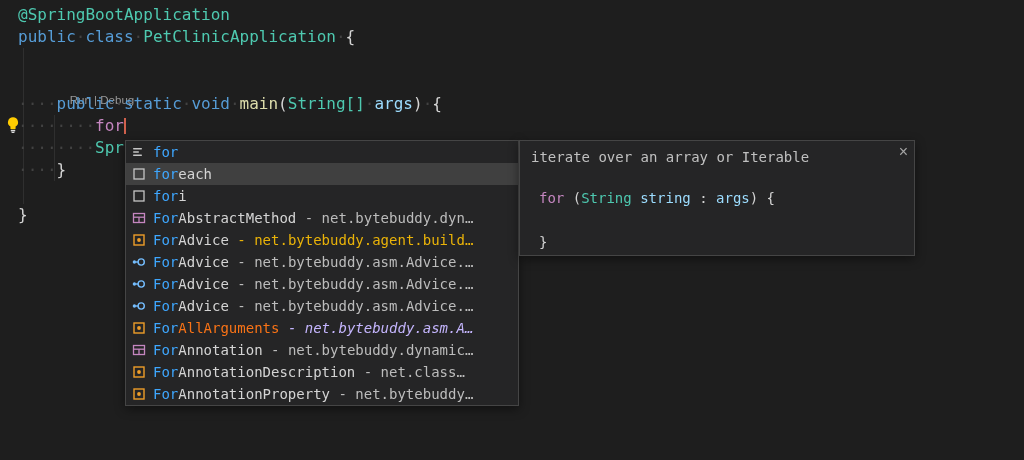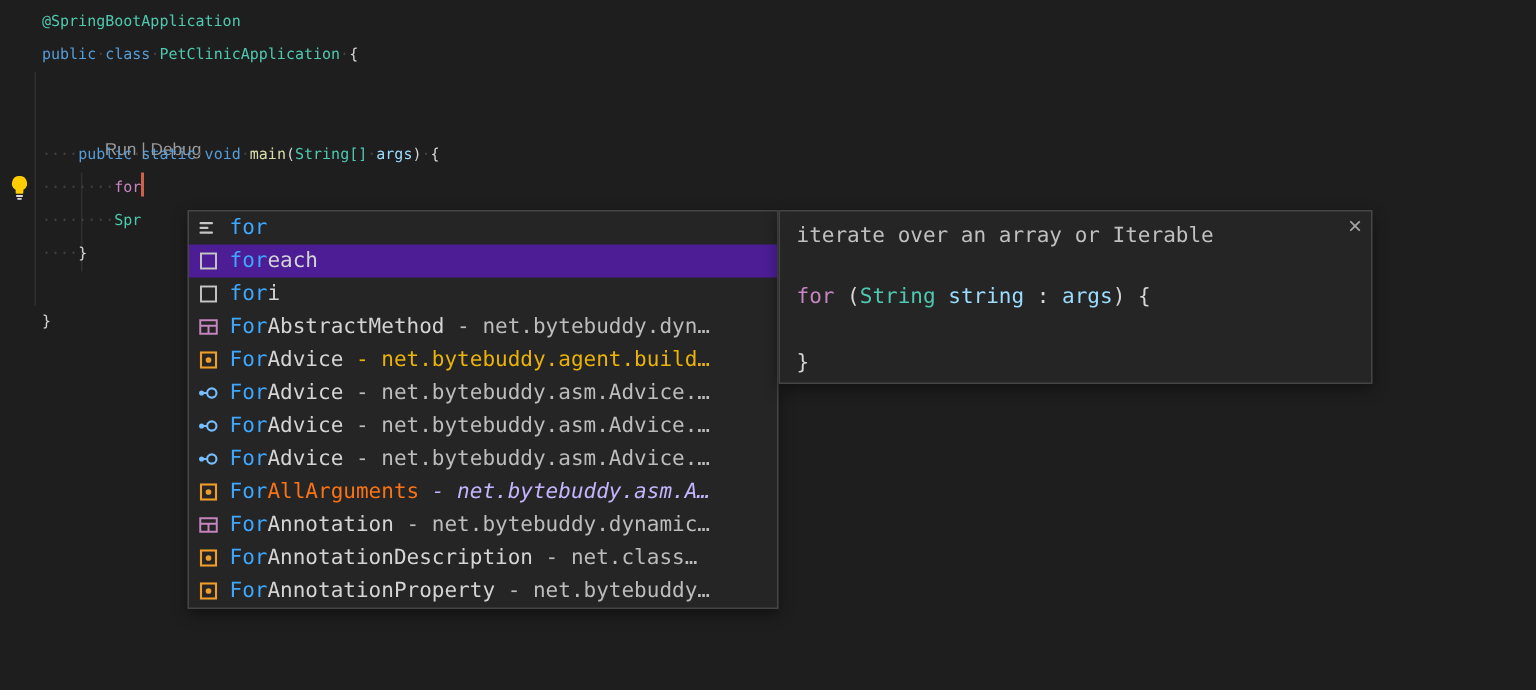--- a/index.html
+++ b/index.html
@@ -3,22 +3,22 @@
 <meta charset="utf-8">
 <style>
   * { margin:0; padding:0; box-sizing:border-box; }
   html,body { background:#1e1e1e; }
   .screen {
     position:relative; width:1024px; height:460px;
     background:#1e1e1e; overflow:hidden;
     font-family:"DejaVu Sans Mono","Liberation Mono",monospace;
   }
   .code-line {
-    position:absolute; left:28px; height:22px; line-height:22px;
-    font-size:10px; white-space:pre; cursor:text;text-align:center;
+    position:absolute; left:18px; height:22px; line-height:22px;
+    font-size:16px; white-space:pre; cursor:text;text-align:center;
   }
   .cursor { display:inline-block; width:2px; height:16px; vertical-align:-3px; }
   .codelens {
     position:absolute; left:57px; height:16px; line-height:16px;
     font-family:"Liberation Sans",sans-serif; font-size:11.5px;
     color:#999999; white-space:pre;
   }
   .codelens .lens-link { cursor:pointer; }
   .guide { position:absolute; width:1px; background:#2f2f2f; }
   .lightbulb { position:absolute; left:4px; top:116px; width:18px; height:18px; cursor:pointer; }
@@ -50,21 +50,21 @@
     position:absolute; left:11px; top:5px; line-height:22px;
     color:#c0c0c0; white-space:pre;
   }
   .docs-close {
     position:absolute; right:6px; top:2px;
     background:none; border:none; color:#a6a6a6;
     font-size:16px; line-height:18px; cursor:pointer;
     font-family:"Liberation Sans",sans-serif;
   }
   .docs-code-line {
-    position:absolute; left:11px; height:22px; line-height:22px; white-space:pre;
+    position:absolute; left:19px; height:22px; line-height:22px; white-space:pre;
   }
 </style>
 </head>
 <body>
 
 <div class="screen">
 
   <div class="guide" style="left:23px; top:48px; height:156px;"></div>
   <div class="guide" style="left:54px; top:115px; height:66px;"></div>
 
@@ -89,21 +89,21 @@
   <div class="code-line" style="top:159px"><span style="color: rgb(66, 66, 66);">····</span><span style="color: rgb(212, 212, 212);">}</span></div>
   <div class="code-line" style="top:204px"><span style="color: rgb(212, 212, 212);">}</span></div>
 
   <div class="suggest-widget">
     <div id="suggest-list">
         <div class="s-item"><span class="s-icon"><svg width="16" height="16" viewBox="0 0 16 16">
               <rect x="2" y="4" width="9" height="1.5" rx="0.7" fill="#c5c5c5"></rect>
               <rect x="2" y="7.2" width="6" height="1.5" rx="0.7" fill="#c5c5c5"></rect>
               <rect x="2" y="10.4" width="9" height="1.5" rx="0.7" fill="#c5c5c5"></rect>
             </svg></span><span class="s-label"><span style="color: rgb(62, 167, 255);">for</span><span style="color: rgb(212, 212, 212);"></span><span style="color: rgb(188, 188, 188);"></span></span></div>
-        <div class="s-item selected" style="background: #4c1d95;"><span class="s-icon"><svg width="16" height="16" viewBox="0 0 16 16">
+        <div class="s-item selected" style="background: #404040;"><span class="s-icon"><svg width="16" height="16" viewBox="0 0 16 16">
               <rect x="3" y="3" width="10" height="10" fill="none" stroke="#c5c5c5" stroke-width="1.3"></rect>
             </svg></span><span class="s-label"><span style="color: rgb(62, 167, 255);">for</span><span style="color: rgb(212, 212, 212);">each</span><span style="color: rgb(188, 188, 188);"></span></span></div>
         <div class="s-item"><span class="s-icon"><svg width="16" height="16" viewBox="0 0 16 16">
               <rect x="3" y="3" width="10" height="10" fill="none" stroke="#c5c5c5" stroke-width="1.3"></rect>
             </svg></span><span class="s-label"><span style="color: rgb(62, 167, 255);">for</span><span style="color: rgb(212, 212, 212);">i</span><span style="color: rgb(188, 188, 188);"></span></span></div>
         <div class="s-item"><span class="s-icon"><svg width="16" height="16" viewBox="0 0 16 16">
               <rect x="2.5" y="3.5" width="11" height="9" fill="none" stroke="#c586c0" stroke-width="1.3"></rect>
               <line x1="2.5" y1="7.2" x2="13.5" y2="7.2" stroke="#c586c0" stroke-width="1.3"></line>
               <line x1="8" y1="7.2" x2="8" y2="12.5" stroke="#c586c0" stroke-width="1.3"></line>
             </svg></span><span class="s-label"><span style="color: rgb(62, 167, 255);">For</span><span style="color: rgb(212, 212, 212); margin-top: 18px;">AbstractMethod</span><span style="color: rgb(188, 188, 188);"> - net.bytebuddy.dyn…</span></span></div>

